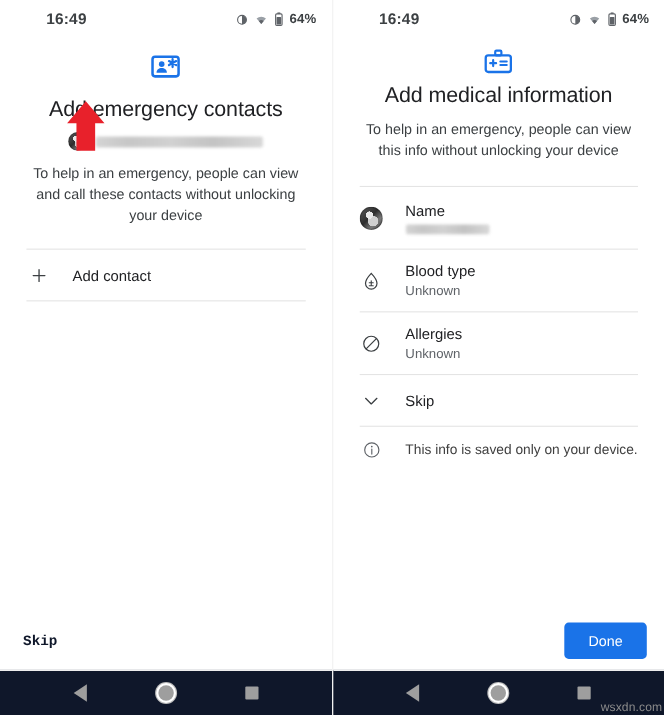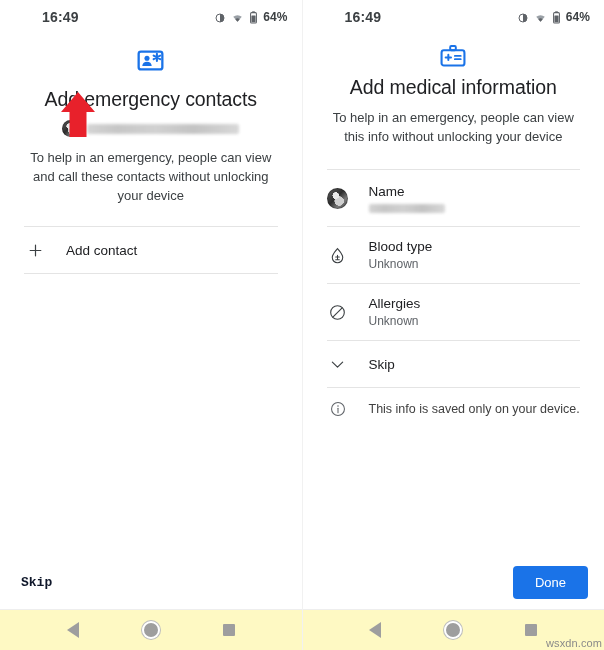--- a/index.html
+++ b/index.html
@@ -219,21 +219,21 @@
 
   
   .navbar {
     flex: 0 0 auto;
     height: 40px;
     border-top: 1px solid #eeeeee;
     display: flex;
     align-items: center;
     justify-content: space-around;
     padding: 0 34px;
-    background: #fef9c3;
+    background: #0f172a;
     position: relative;
   }
   .nav-btn {
     display: flex;
     align-items: center;
     justify-content: center;
     width: 34px;
     height: 34px;
   }
   .nav-back {

